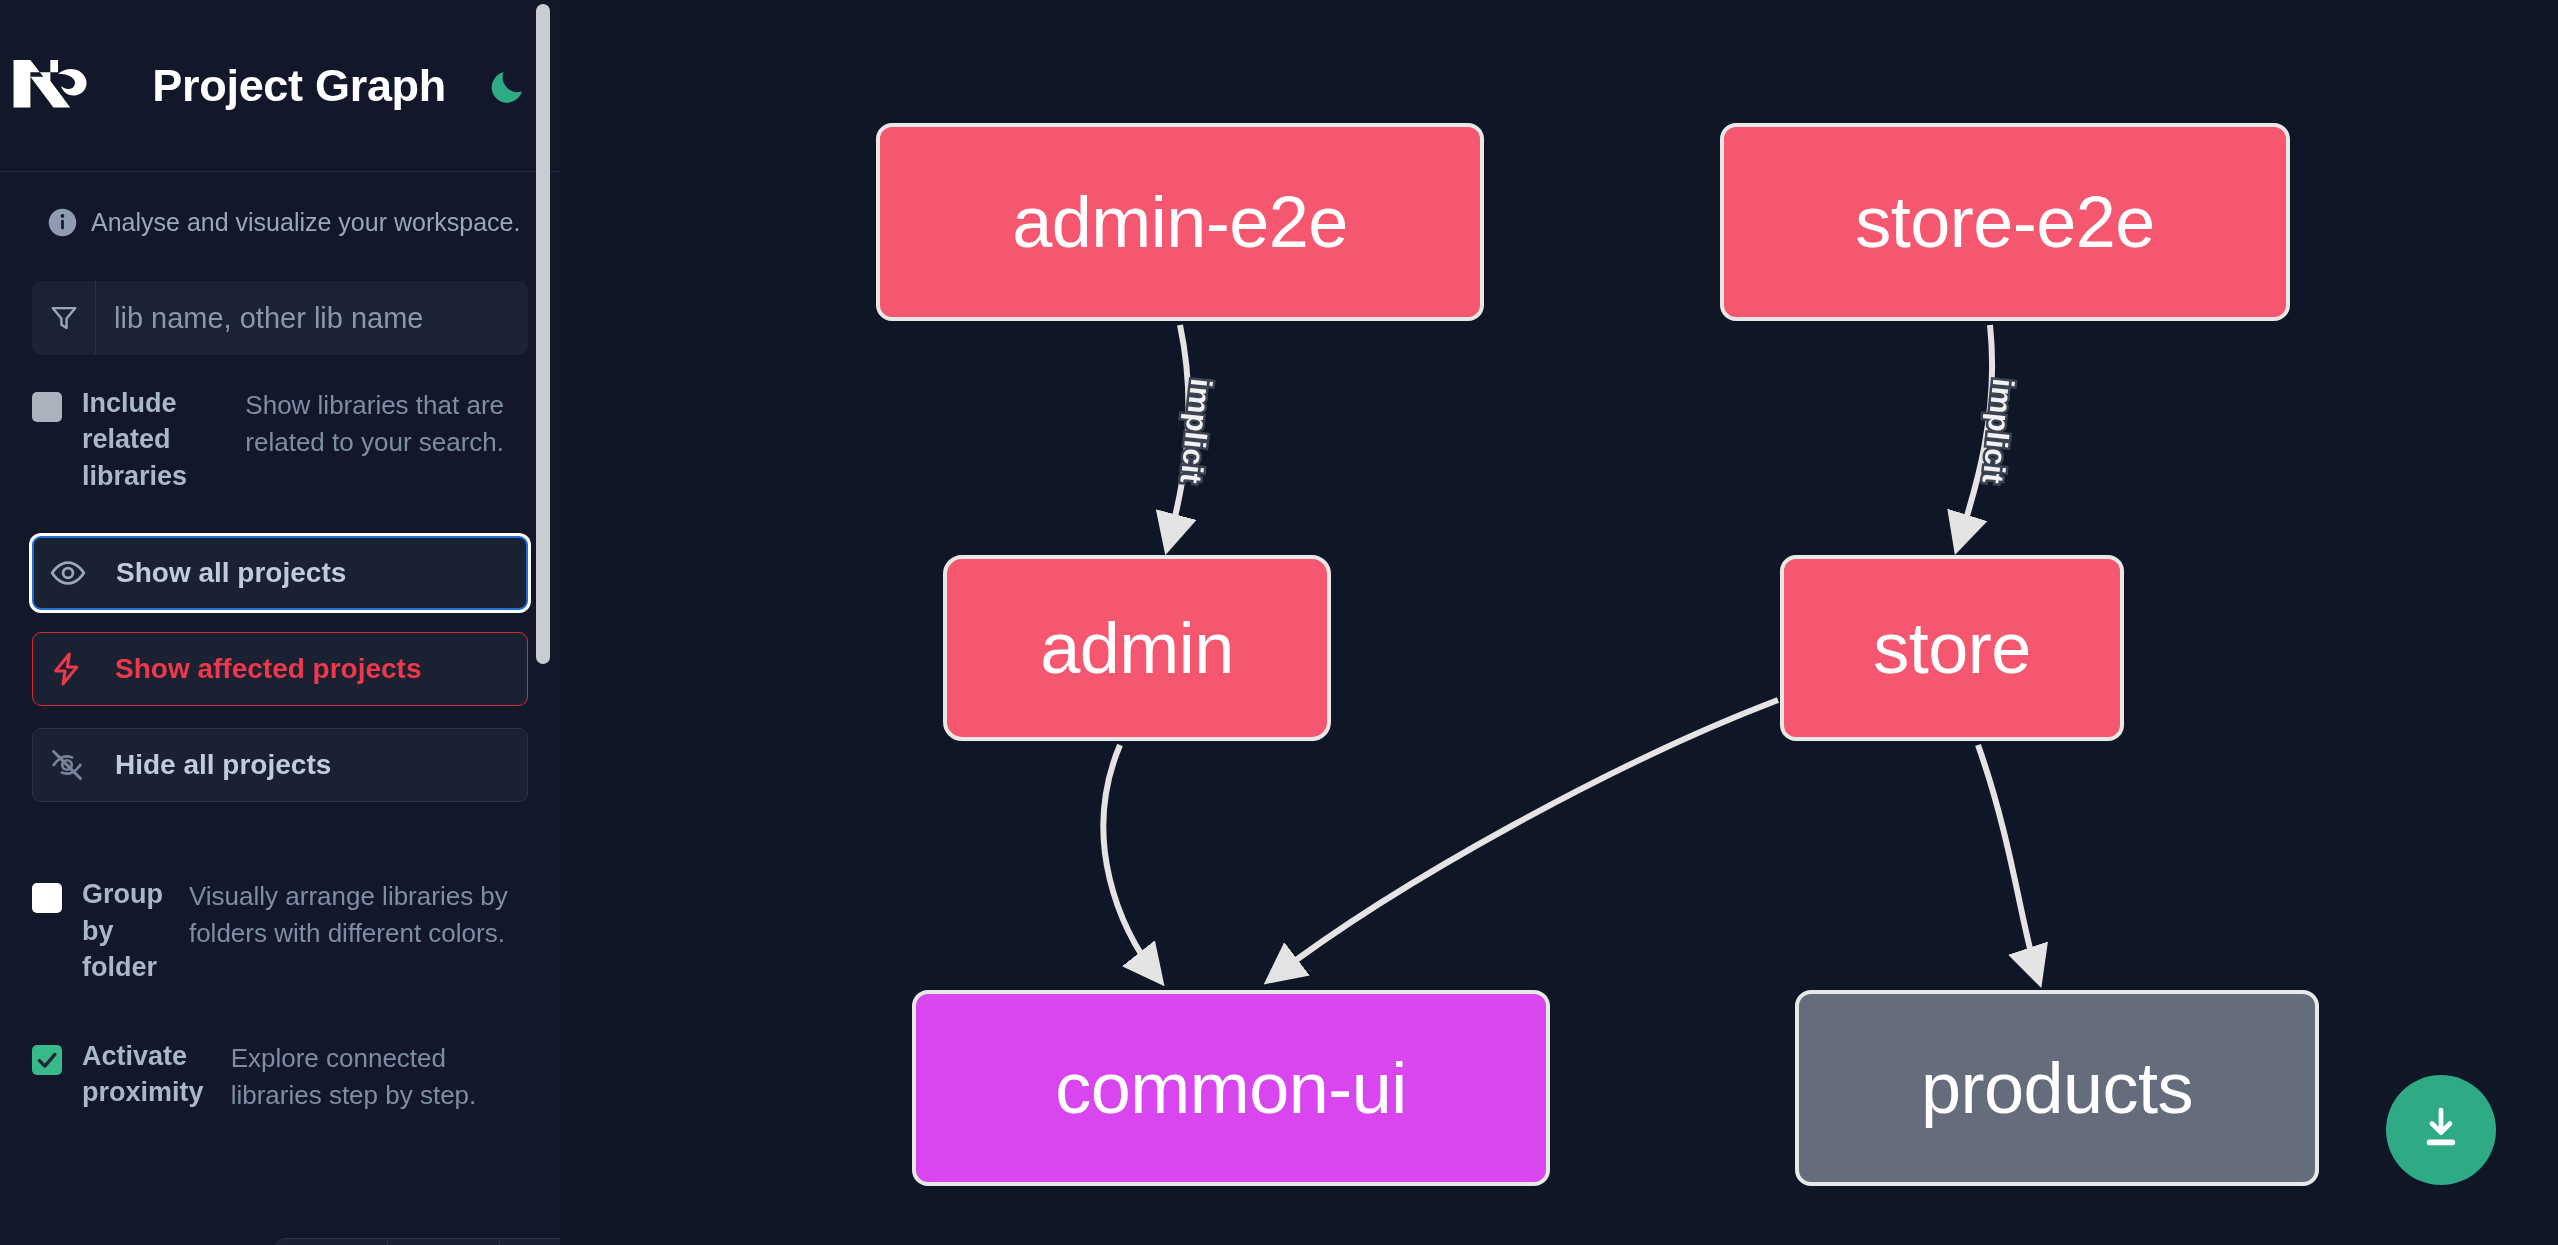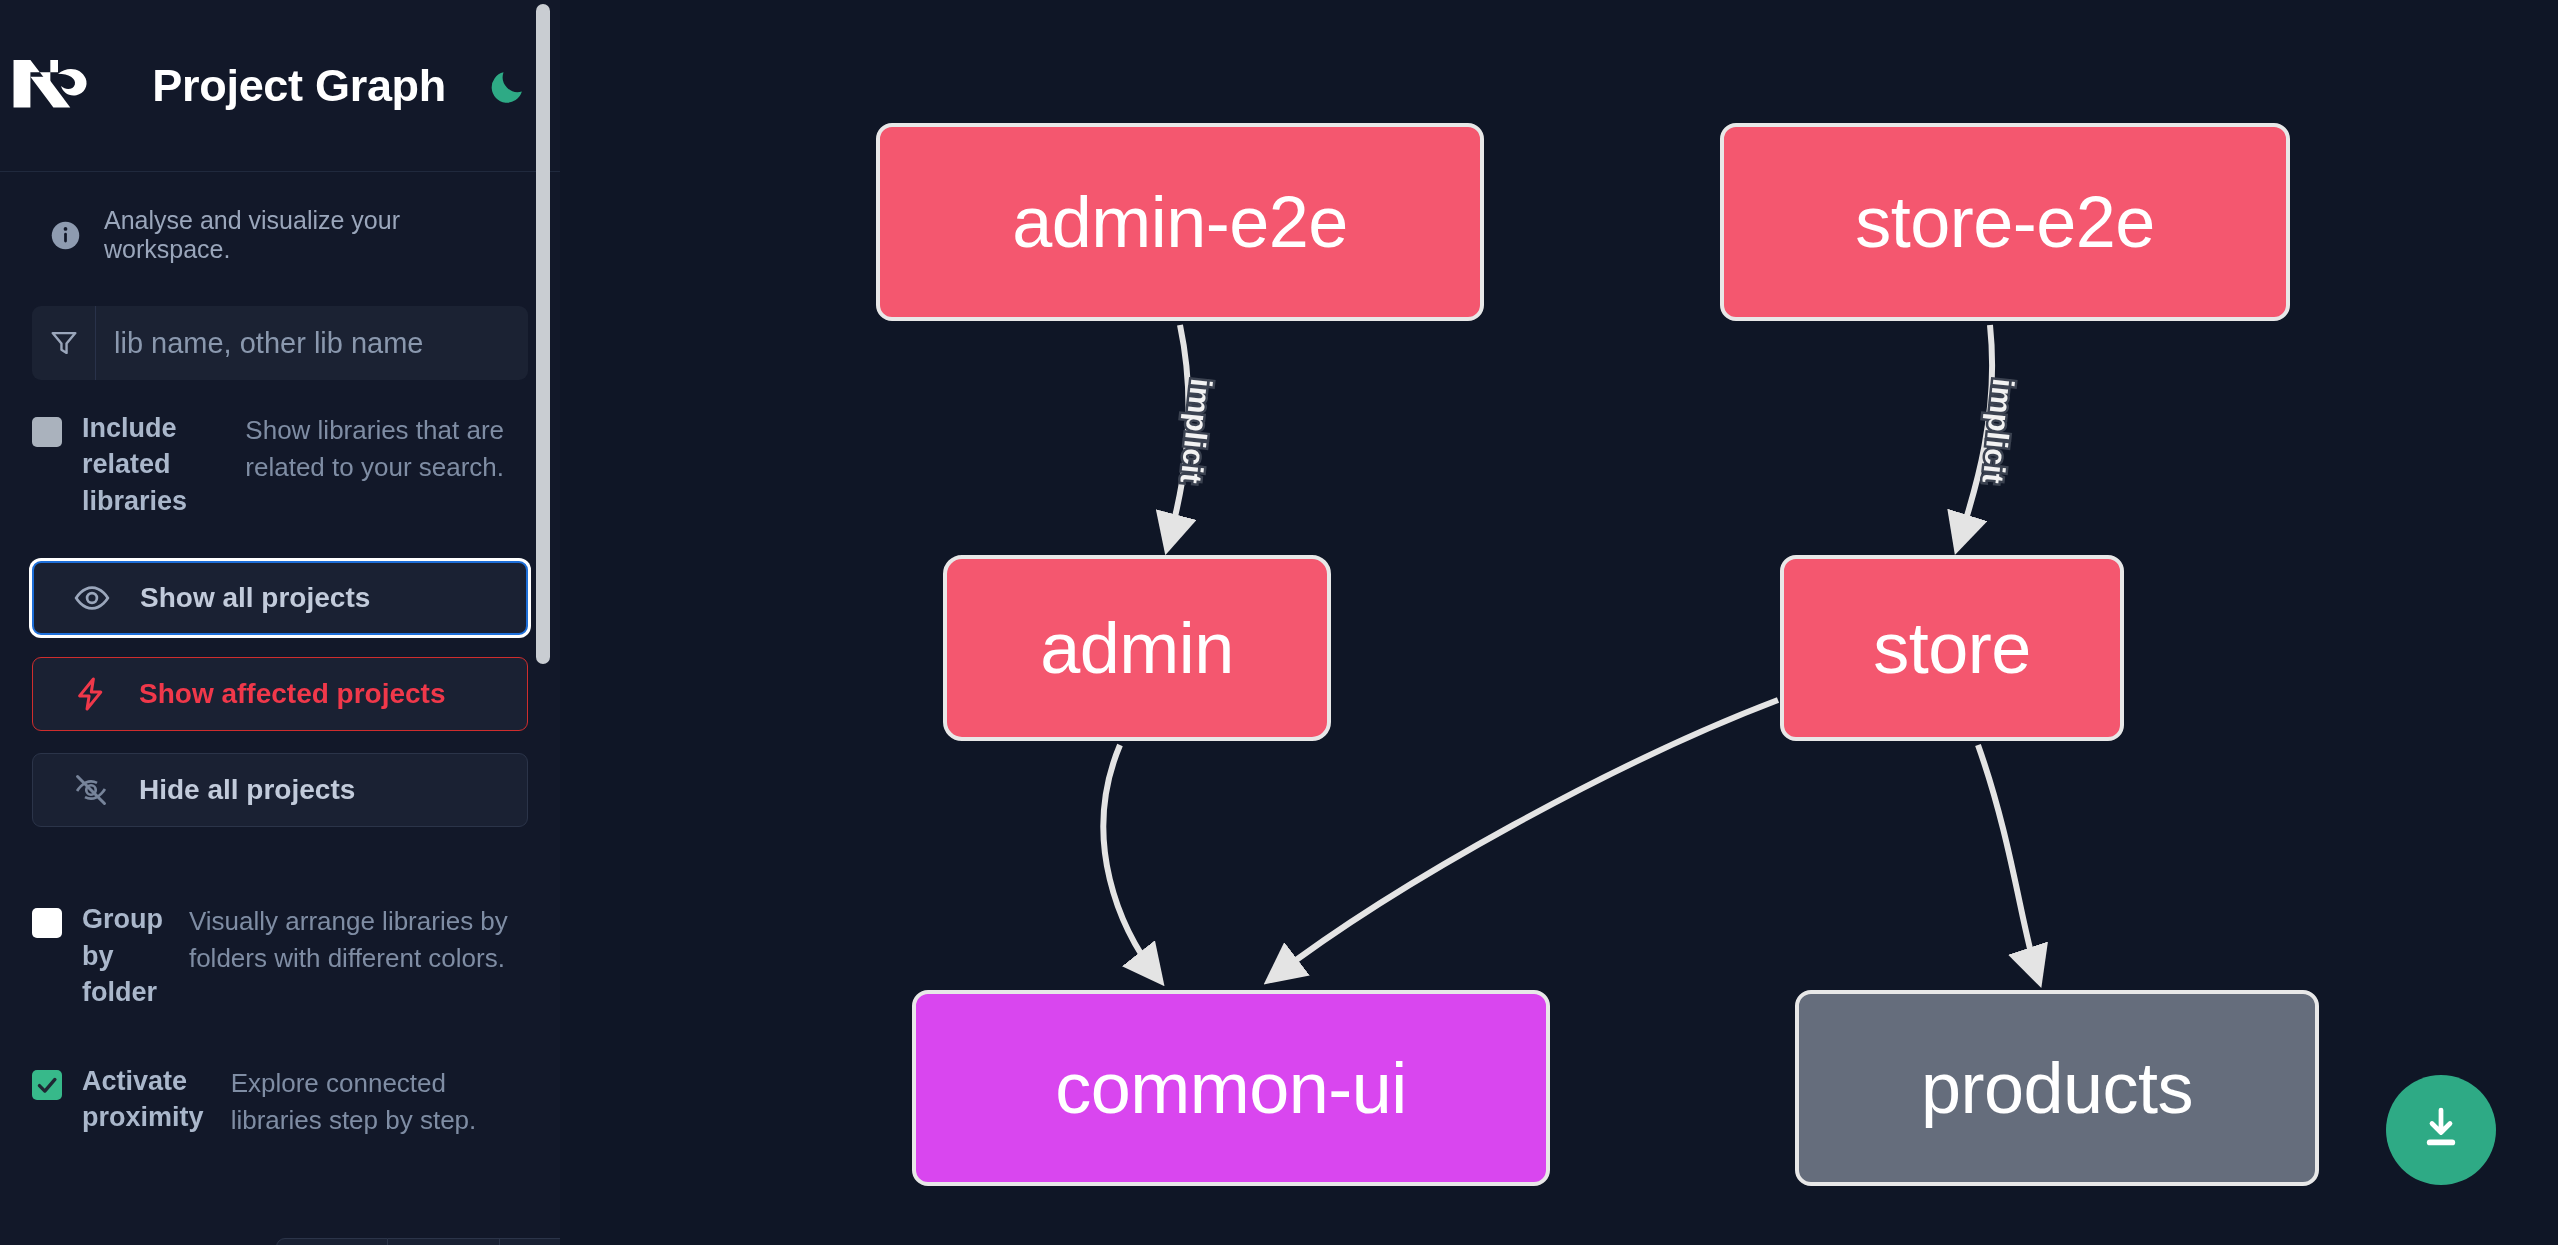--- a/index.html
+++ b/index.html
@@ -37,22 +37,23 @@
   }
   .theme-toggle {
     margin-left: 40px;
     width: 46px; height: 46px;
     display: flex; align-items: center; justify-content: center;
     cursor: pointer;
   }
 
   .info-row {
     display: flex; align-items: center;
-    padding: 34px 32px 26px 49px;
-    gap: 22px;
+    padding: 34px 32px 26px 38px;
+    gap: 12px;
+    margin-left: 8px;
   }
   .info-icon { flex: 0 0 33px; width: 33px; height: 33px; }
   .info-text { color: #9aa6bb; font-size: 25px; }
 
   .filter-wrap {
     margin: 16px 32px 0 32px;
     height: 74px;
     display: flex; align-items: stretch;
     background: #1b2233;
     border-radius: 9px;
@@ -88,21 +89,21 @@
   .cbx.checked { background: #37b98a; }
   .cbx svg { display: block; }
   .check-body { display: flex; }
   .check-title { color: #aab7cb; font-size: 27px; font-weight: 700; line-height: 1.35; }
   .check-desc { color: #7f8da4; font-size: 26px; line-height: 1.42; max-width: 470px; margin-top: 2px; }
 
   .btn-group { margin: 42px 32px 0 32px; display: flex; flex-direction: column; gap: 22px; }
   .btn {
     height: 74px;
     display: flex; align-items: center;
-    padding: 0 36px;
+    padding: 0 12px;
     gap: 26px;
     border-radius: 9px;
     background: #1a2133;
     border: 1px solid #2b3449;
     cursor: pointer;
   }
   .btn-label { font-size: 28px; font-weight: 700; color: #c2cbdb; white-space: nowrap; }
   .btn.focused {
     border: 2px solid #1e6fd9;
     box-shadow: 0 0 0 3px #ffffff;

